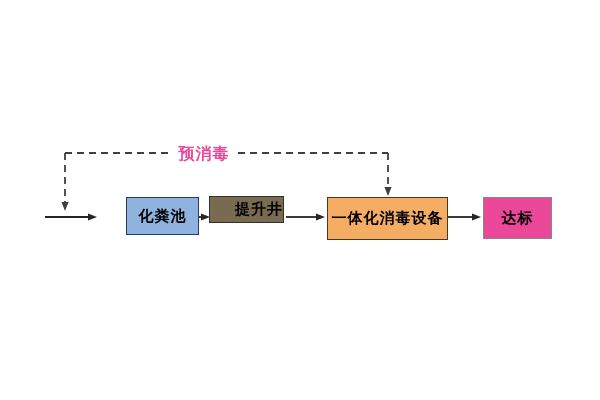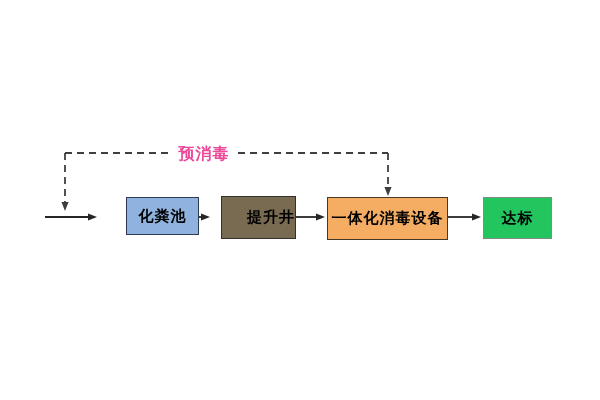--- a/index.html
+++ b/index.html
@@ -29,21 +29,21 @@
     display: flex;
     align-items: center;
     justify-content: center;
     font-weight: bold;
     font-size: 15px;
     letter-spacing: 1px;
     color: #000000;
     white-space: nowrap;
   }
   .node-septic    { left: 98px;  top: 197px; width: 73px;  height: 38px; margin-left: 28px; }
-  .node-lift      { left: 221px; top: 196px; width: 75px;  height: 43px; padding-left: 25px; }
+  .node-lift      { left: 209px; top: 196px; width: 75px;  height: 27px; padding-left: 25px; }
   .node-disinfect { left: 327px; top: 197px; width: 121px; height: 43px; }
   .node-standard  { left: 483px; top: 197px; width: 69px;  height: 42px; border-width: 1px; }
   .feedback-label {
     position: absolute;
     left: 204px;
     top: 154px;
     transform: translate(-50%, -50%);
     font-weight: bold;
     font-size: 16px;
     letter-spacing: 1px;
@@ -84,15 +84,15 @@
   </svg>
 
   <div class="feedback-label">预消毒</div>
 
   <div class="flow-node node-septic" style="background-color: rgb(143, 179, 222); border-color: rgb(47, 59, 82);">化粪池</div>
 
   <div class="flow-node node-lift" style="background-color: rgb(121, 106, 82); border-color: rgb(53, 49, 42);">提升井</div>
 
   <div class="flow-node node-disinfect" style="background-color: rgb(245, 172, 99); border-color: rgb(71, 56, 35); font-family: Liberation Serif, serif;">一体化消毒设备</div>
 
-  <div class="flow-node node-standard" style="background-color: #22c55e; border-color: rgb(127, 140, 132);">达标</div>
+  <div class="flow-node node-standard" style="background-color: #ec4899; border-color: rgb(127, 140, 132);">达标</div>
 
 </div>
 
 </body></html>

